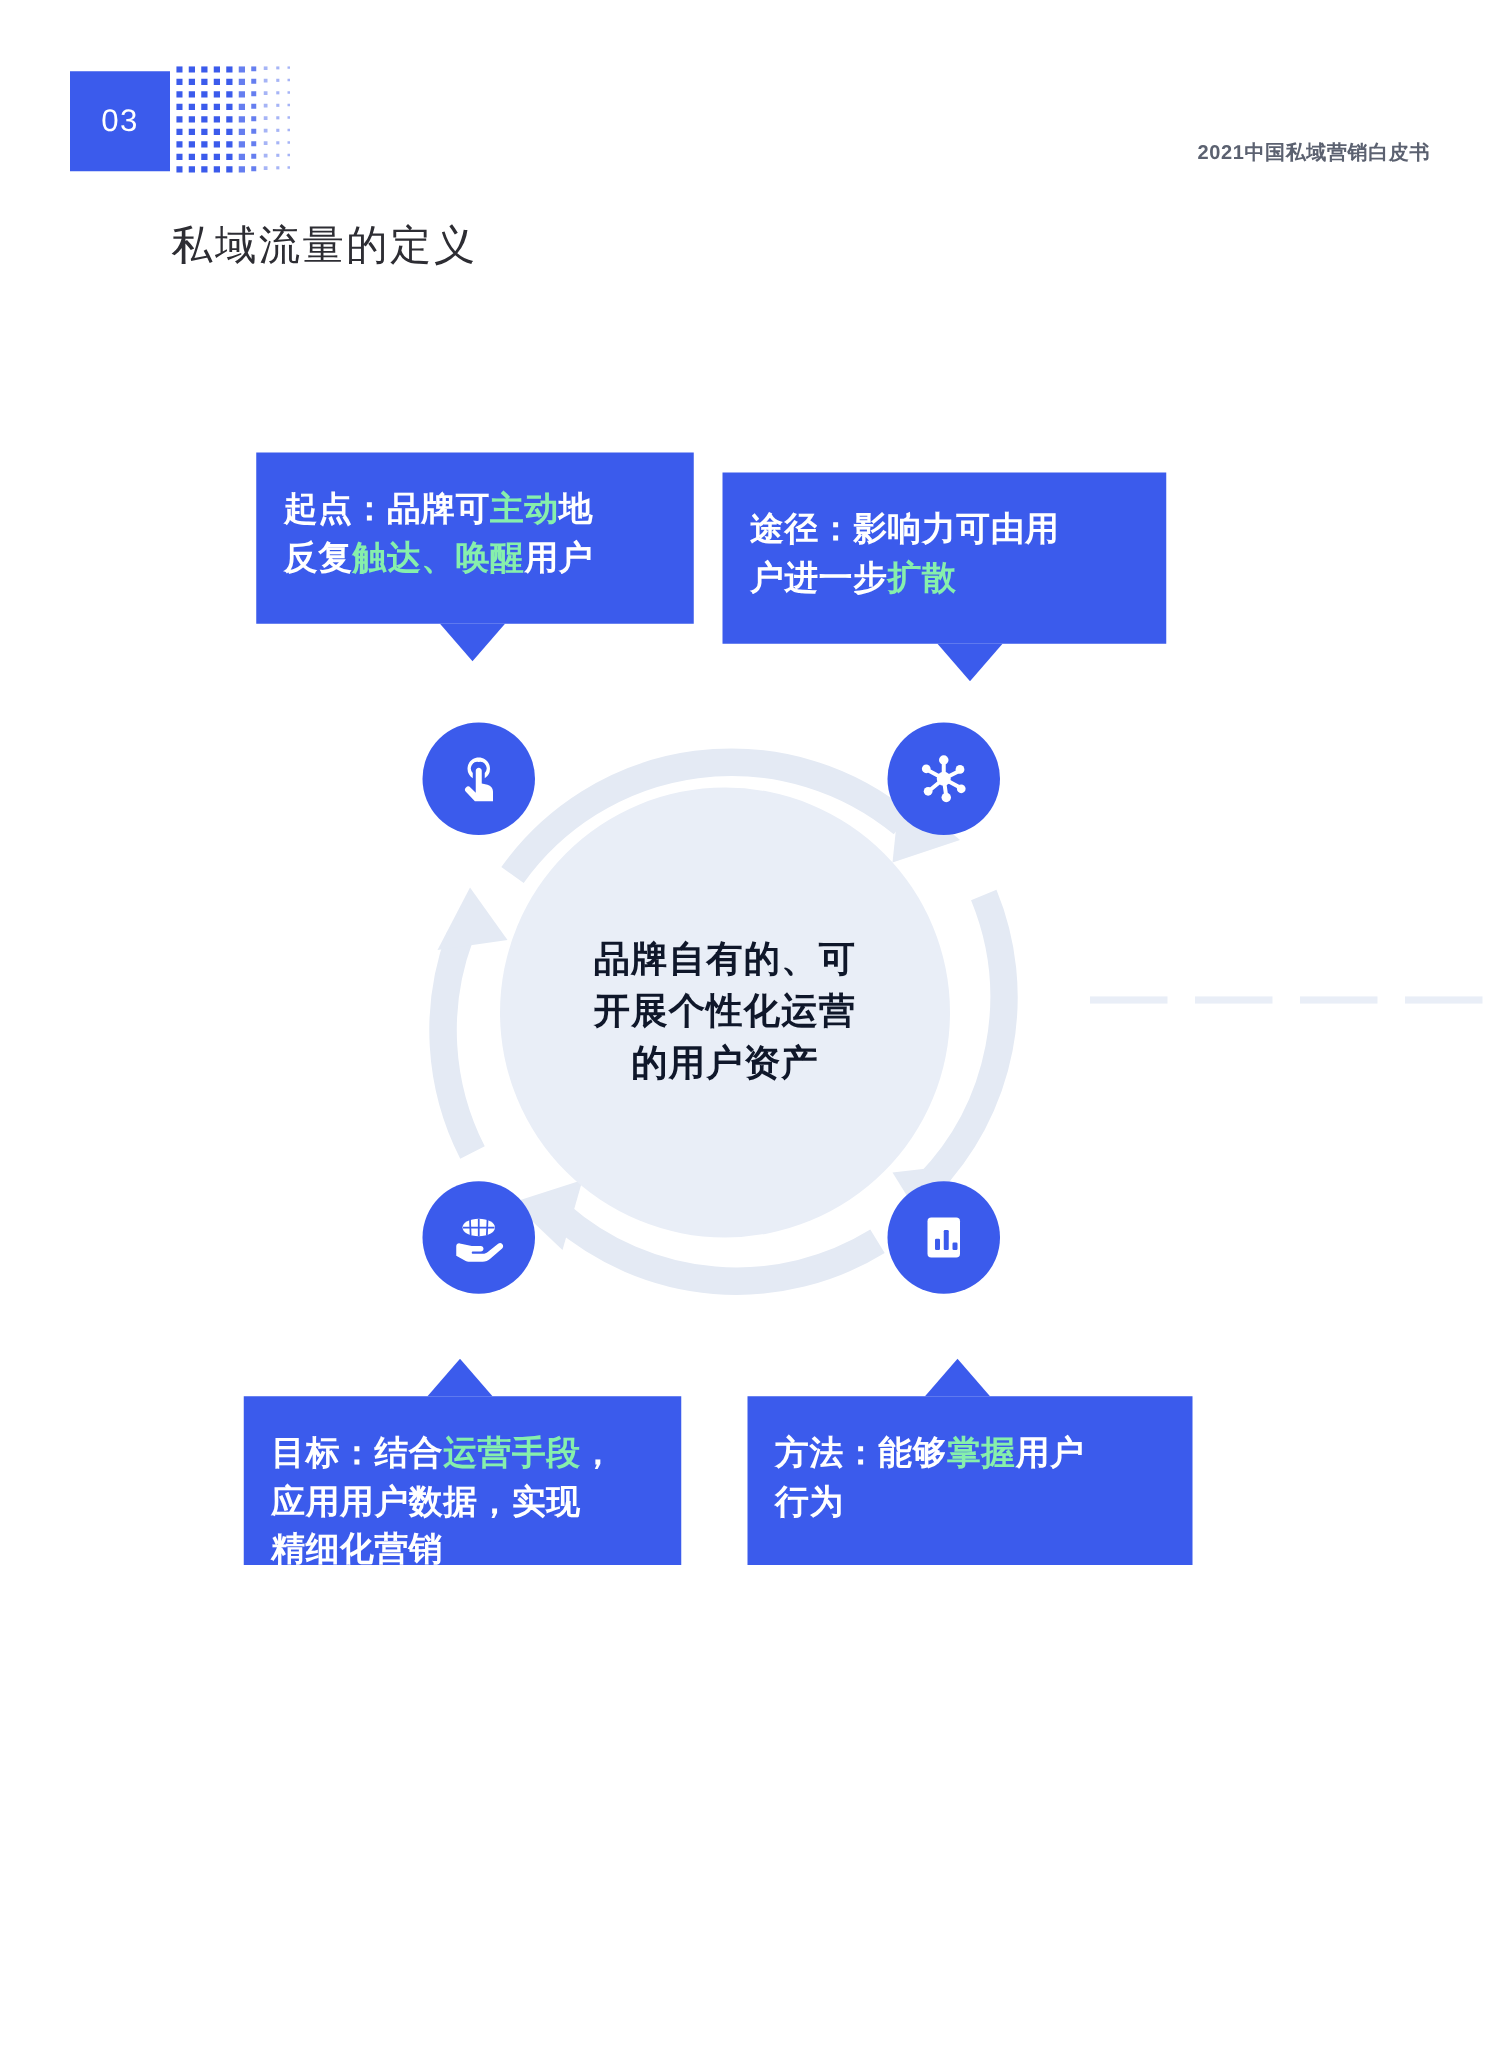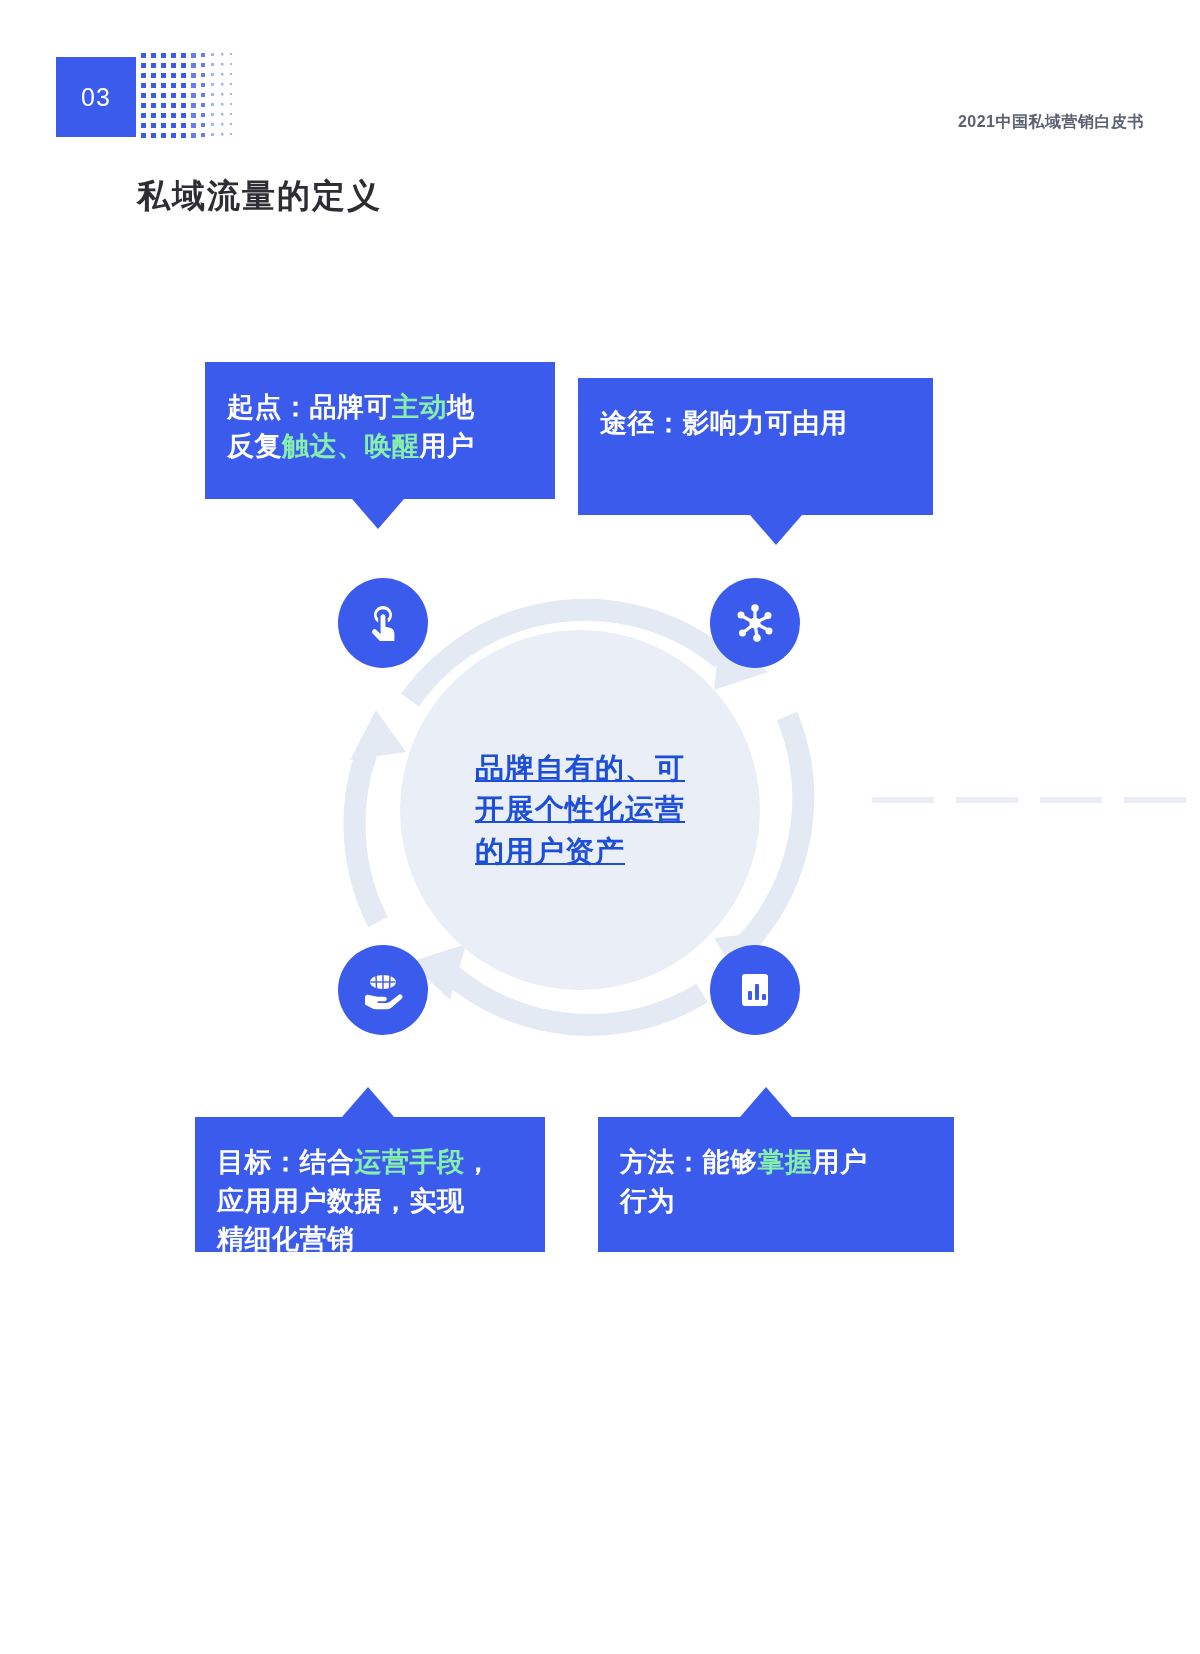--- a/index.html
+++ b/index.html
@@ -23,39 +23,38 @@
   }
   .dot-grid{position:absolute;left:141px;top:53px;width:95px;height:88px;}
   .doc-title{
     position:absolute;right:56px;top:112px;
     font-size:16px;color:#5b6170;letter-spacing:.5px;white-space:nowrap;
     font-family:"Liberation Sans","DejaVu Sans",sans-serif;
     font-weight:bold;
   }
   .section-title{
     position:absolute;left:137px;top:174px;
-    font-size:33px;font-weight:bold;color:#2d2d33;letter-spacing:2px;
+    font-size:33px;font-weight:normal;color:#2d2d33;letter-spacing:2px;
     font-family:"Liberation Sans","DejaVu Sans",sans-serif;
   }
 
   
   .diagram{position:absolute;left:0;top:0;width:1200px;height:1654px;}
   .cycle-svg{position:absolute;left:290px;top:520px;width:580px;height:580px;}
 
   
   .center-circle{
     position:absolute;left:400px;top:630px;width:360px;height:360px;
     border-radius:50%;background:#e9eef7;
     display:flex;align-items:center;justify-content:center;
   }
   .center-text{
-    text-align:left;color:#1d4ed8;font-size:29px;font-weight:bold;
+    text-align:center;color:#0f172a;font-size:29px;font-weight:bold;
     line-height:1.42;letter-spacing:1px;
     font-family:"Liberation Sans","DejaVu Sans",sans-serif;
-    text-decoration:underline;
   }
 
   
   .node{
     position:absolute;width:90px;height:90px;border-radius:50%;
     background:#3b5bec;display:flex;align-items:center;justify-content:center;
     box-shadow:0 0 0 0 rgba(0,0,0,0);
   }
   .node svg{display:block;}
   .node-tap{left:338px;top:578px;}
@@ -376,20 +375,21 @@
       <div class="body">
         <div><span>起点：品牌可</span><span class="hl">主动</span><span>地</span></div>
         <div><span>反复</span><span class="hl">触达、唤醒</span><span>用户</span></div>
       </div>
       <div class="tab tab-down"></div>
     </div>
 
     <div class="callout co-path">
       <div class="body">
         <div>途径：影响力可由用</div>
+        <div><span>户进一步</span><span class="hl">扩散</span></div>
       </div>
       <div class="tab tab-down"></div>
     </div>
 
     <div class="callout co-goal">
       <div class="tab tab-up"></div>
       <div class="body">
         <div><span>目标：结合</span><span class="hl">运营手段</span><span>，</span></div>
         <div>应用用户数据，实现</div>
         <div>精细化营销</div>

